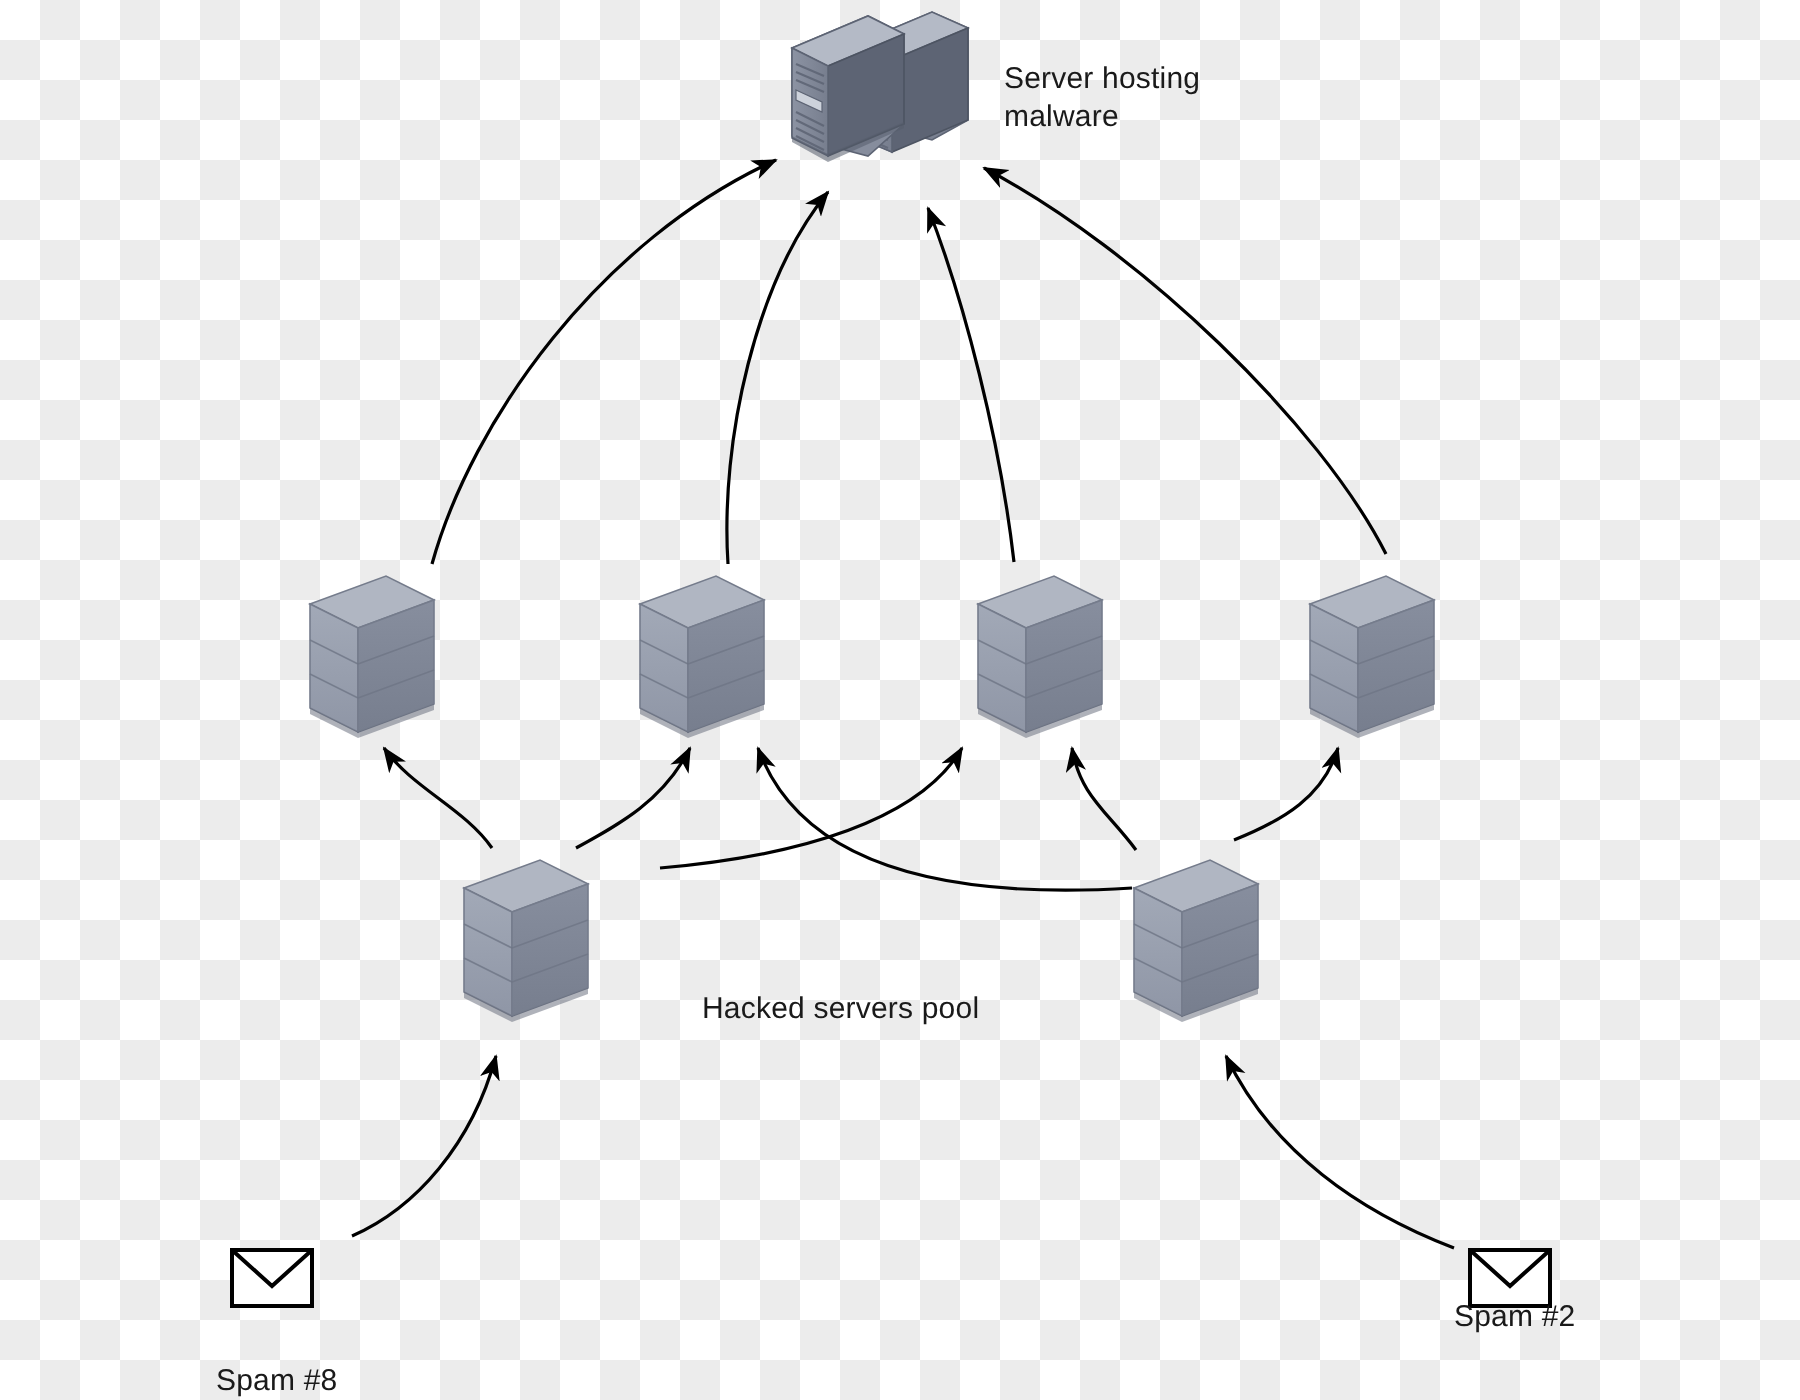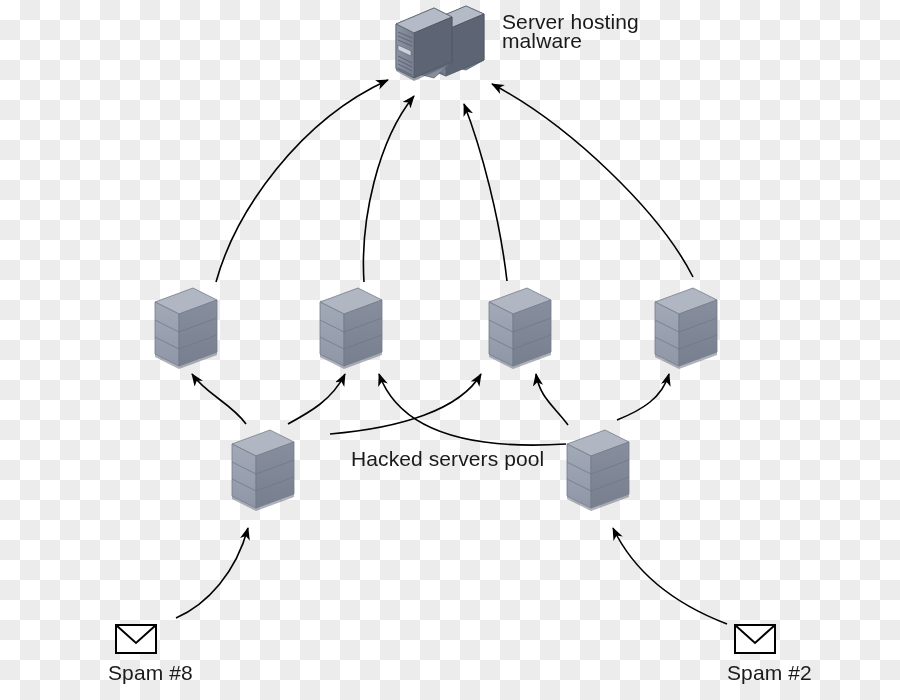--- a/index.html
+++ b/index.html
@@ -26,29 +26,30 @@
   #diagram-svg {
     position: absolute;
     top: 0;
     left: 0;
     width: 900px;
     height: 700px;
   }
   .dlabel {
     position: absolute;
     color: #1a1a1a;
-    font-size: 21px;
+    font-size: 15px;
     line-height: 19px;
     white-space: pre-line;
     letter-spacing: 0.1px;
+    margin-top: 18px;
   }
   #label-top-server { left: 502px; top: 12px; }
-  #label-pool { left: 351px; top: 449px; }
+  #label-pool { left: 351px; top: 477px; }
   #label-spam-1 { left: 108px; top: 663px; }
-  #label-spam-2 { left: 727px; top: 663px; }
+  #label-spam-2 { left: 727px; top: 631px; }
 </style>
 </head>
 <body>
 
 <div id="canvas">
 
   <svg id="diagram-svg" viewBox="0 0 900 700">
     <defs>
       <marker id="arrowhead" markerWidth="9" markerHeight="9" refX="7.4" refY="3.2" orient="auto" markerUnits="strokeWidth">
         <path d="M0,0 L8,3.2 L0,6.4 L2.2,3.2 Z" fill="#000000"></path>

